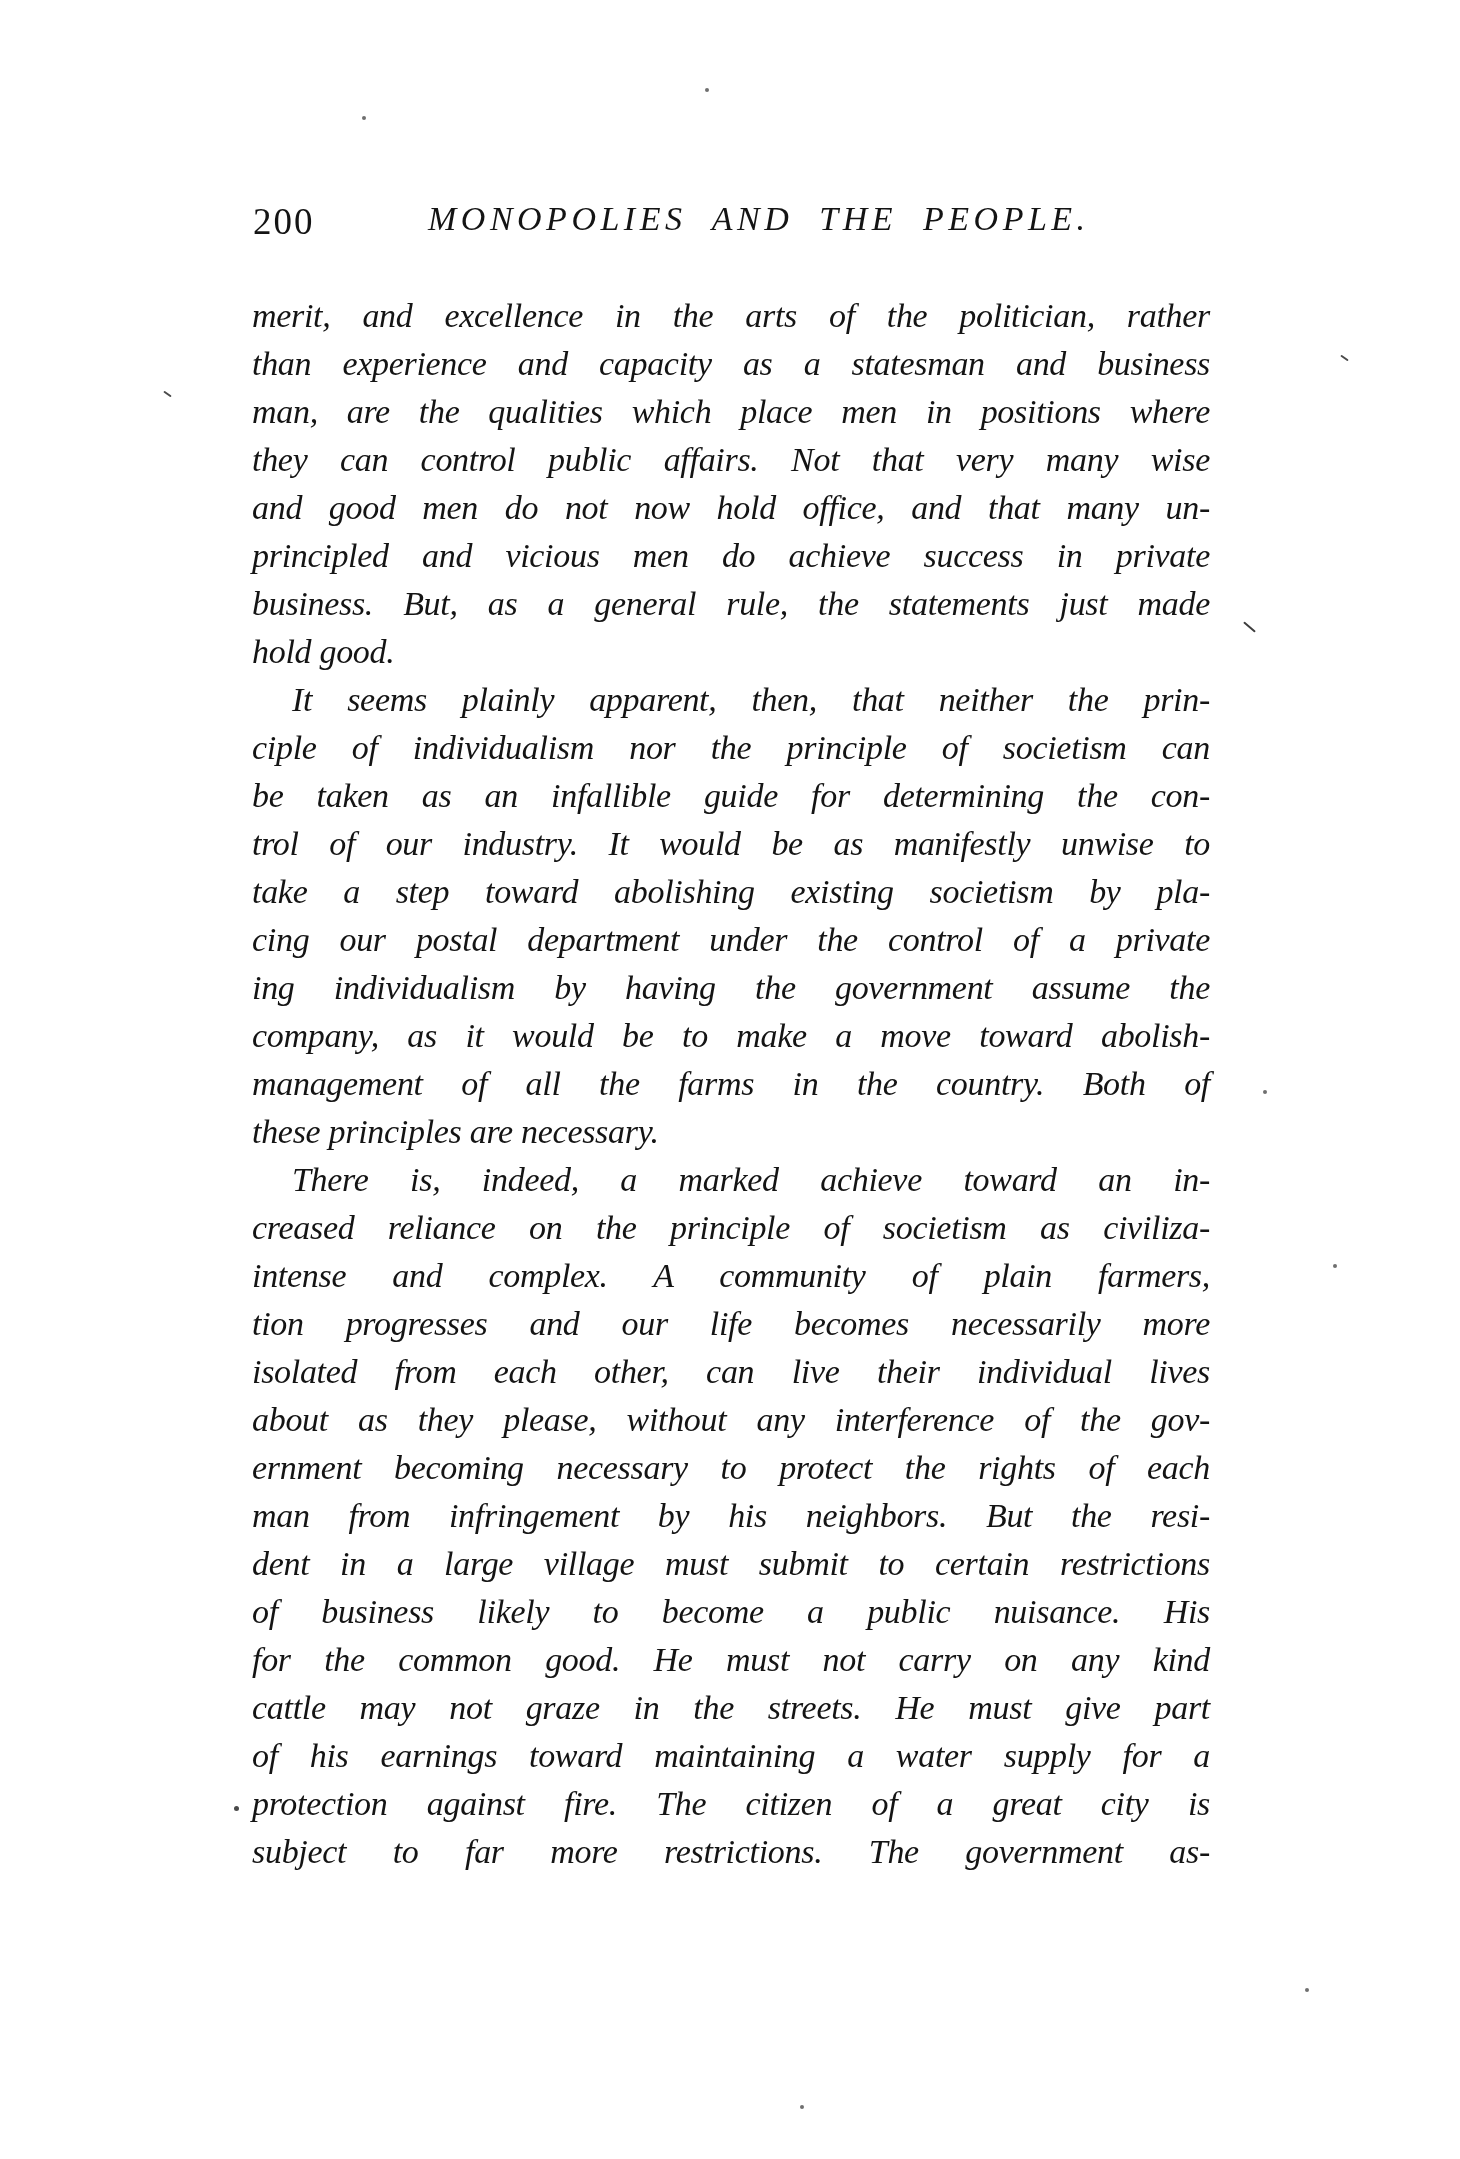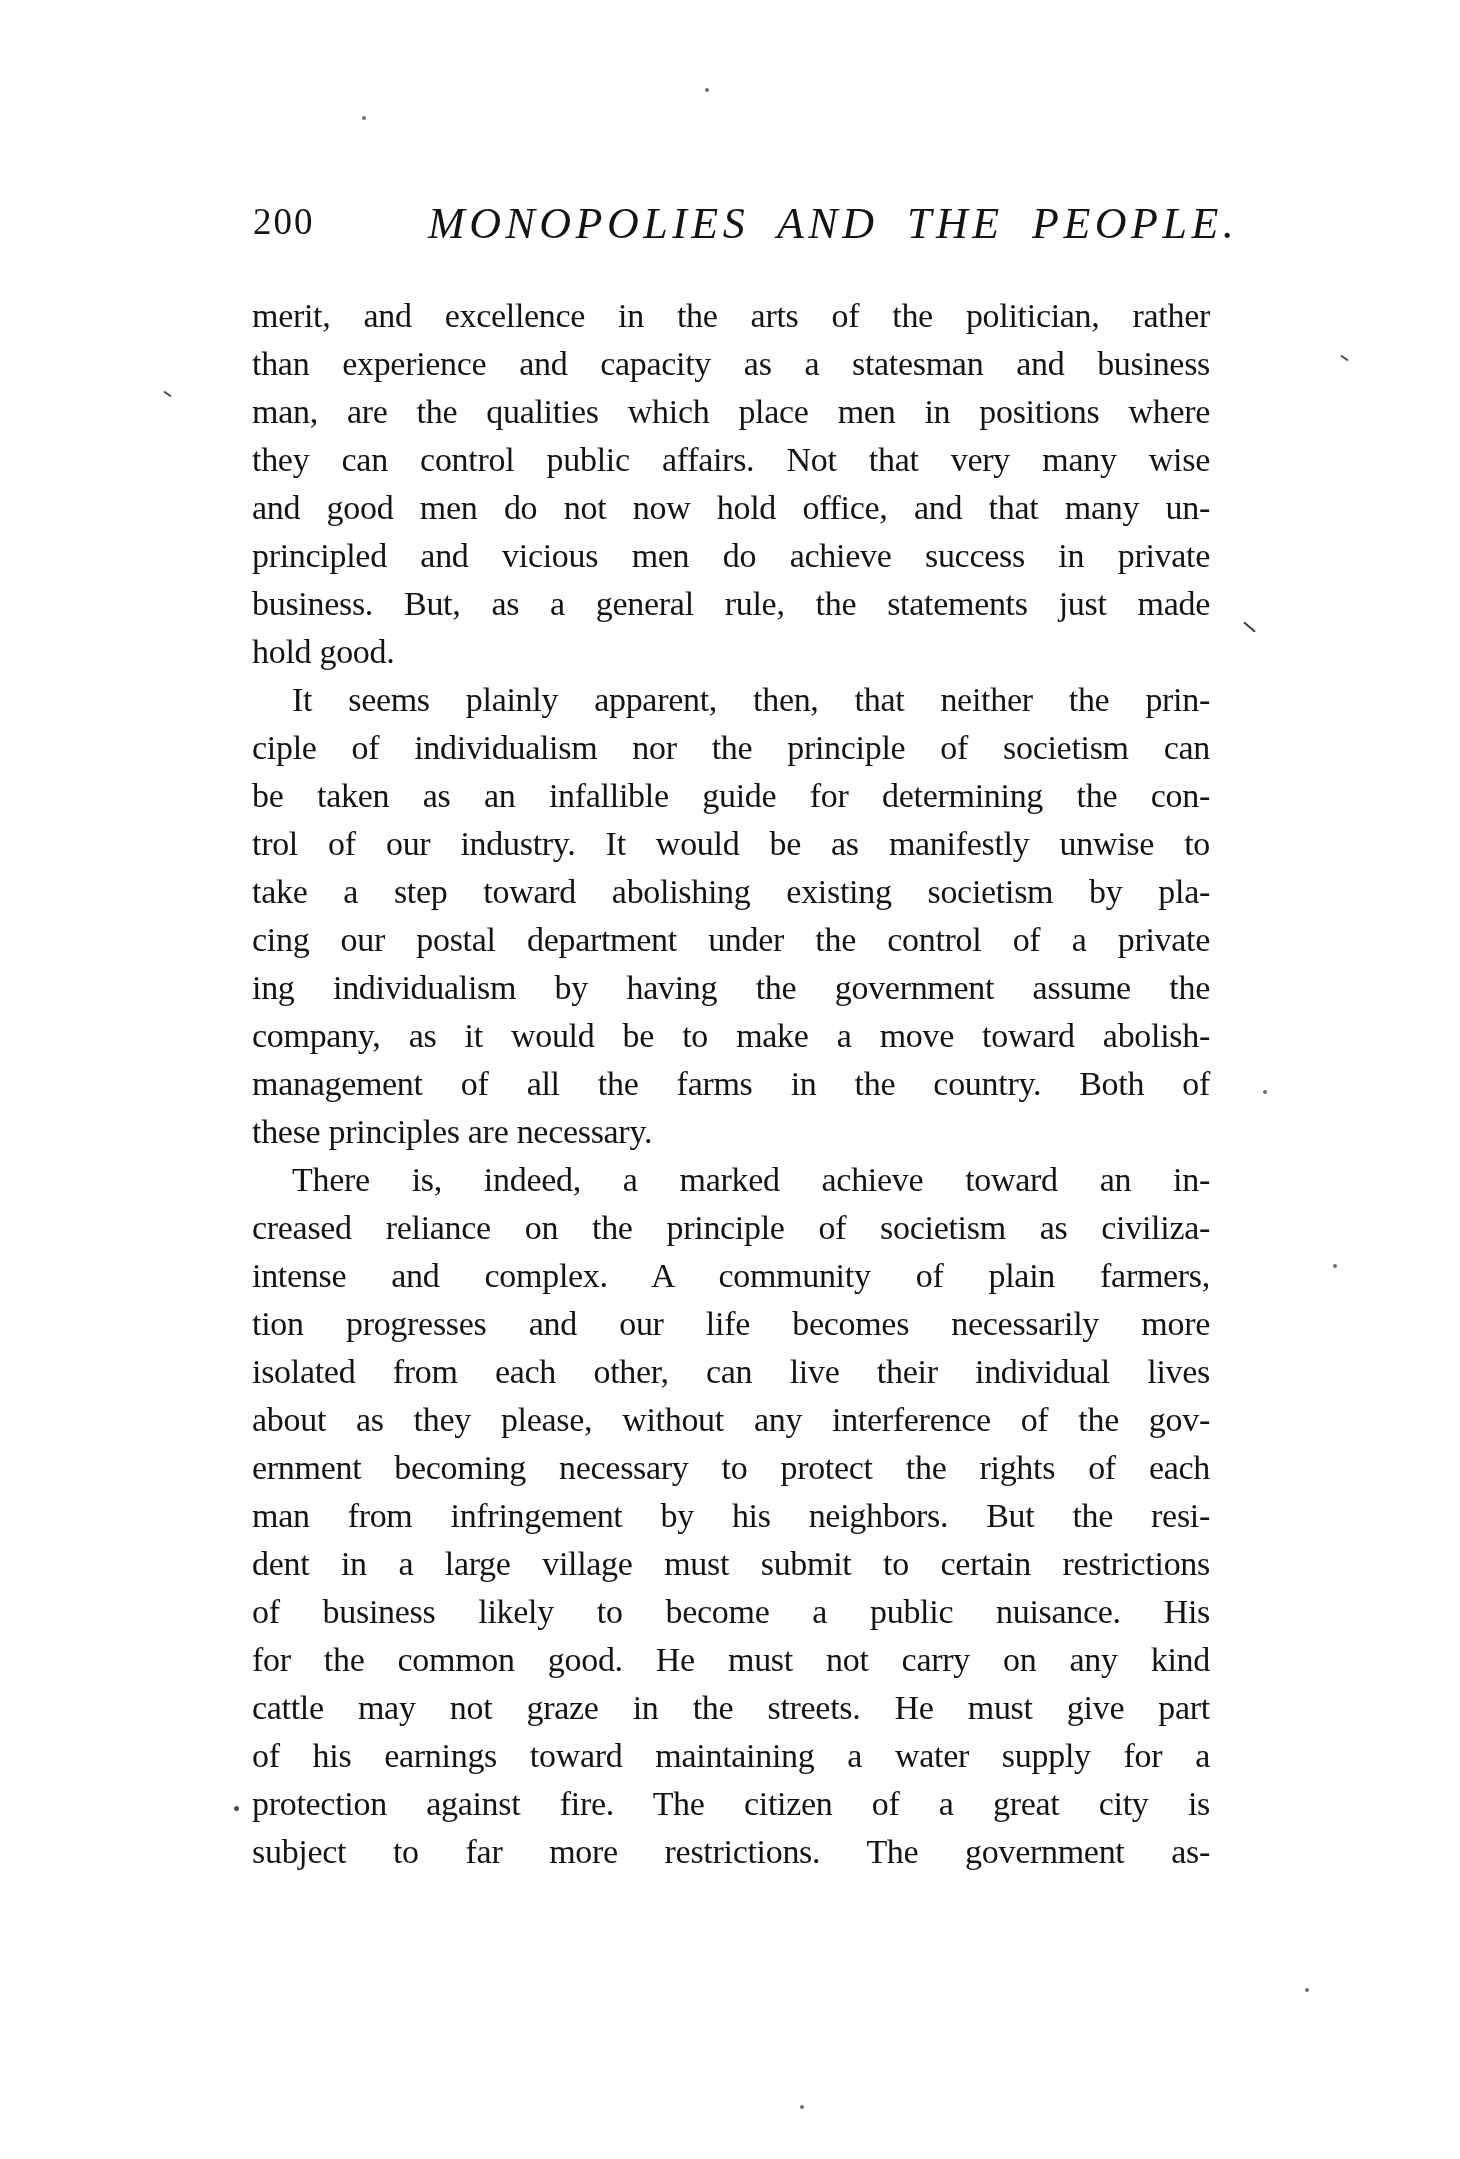--- a/index.html
+++ b/index.html
@@ -27,32 +27,33 @@
     top: 203px;
     font-size: 37px;
     line-height: 1;
     letter-spacing: 2px;
     font-weight: normal;
   }
   .running-title {
     position: absolute;
     left: 428px;
     top: 202px;
-    font-size: 44px;
+    font-size: 34px;
     line-height: 1;
     font-style: italic;
     letter-spacing: 4.5px;
     word-spacing: 13px;
     white-space: nowrap;
   }
   .body-text {
     position: absolute;
     left: 252px;
     top: 292px;
     width: 958px;
+    font-style: italic;
   }
   .paragraph {
     margin: 0;
     padding: 0;
   }
   .text-line {
     font-size: 34px;
     line-height: 48px;
     height: 48px;
     letter-spacing: -0.3px;

